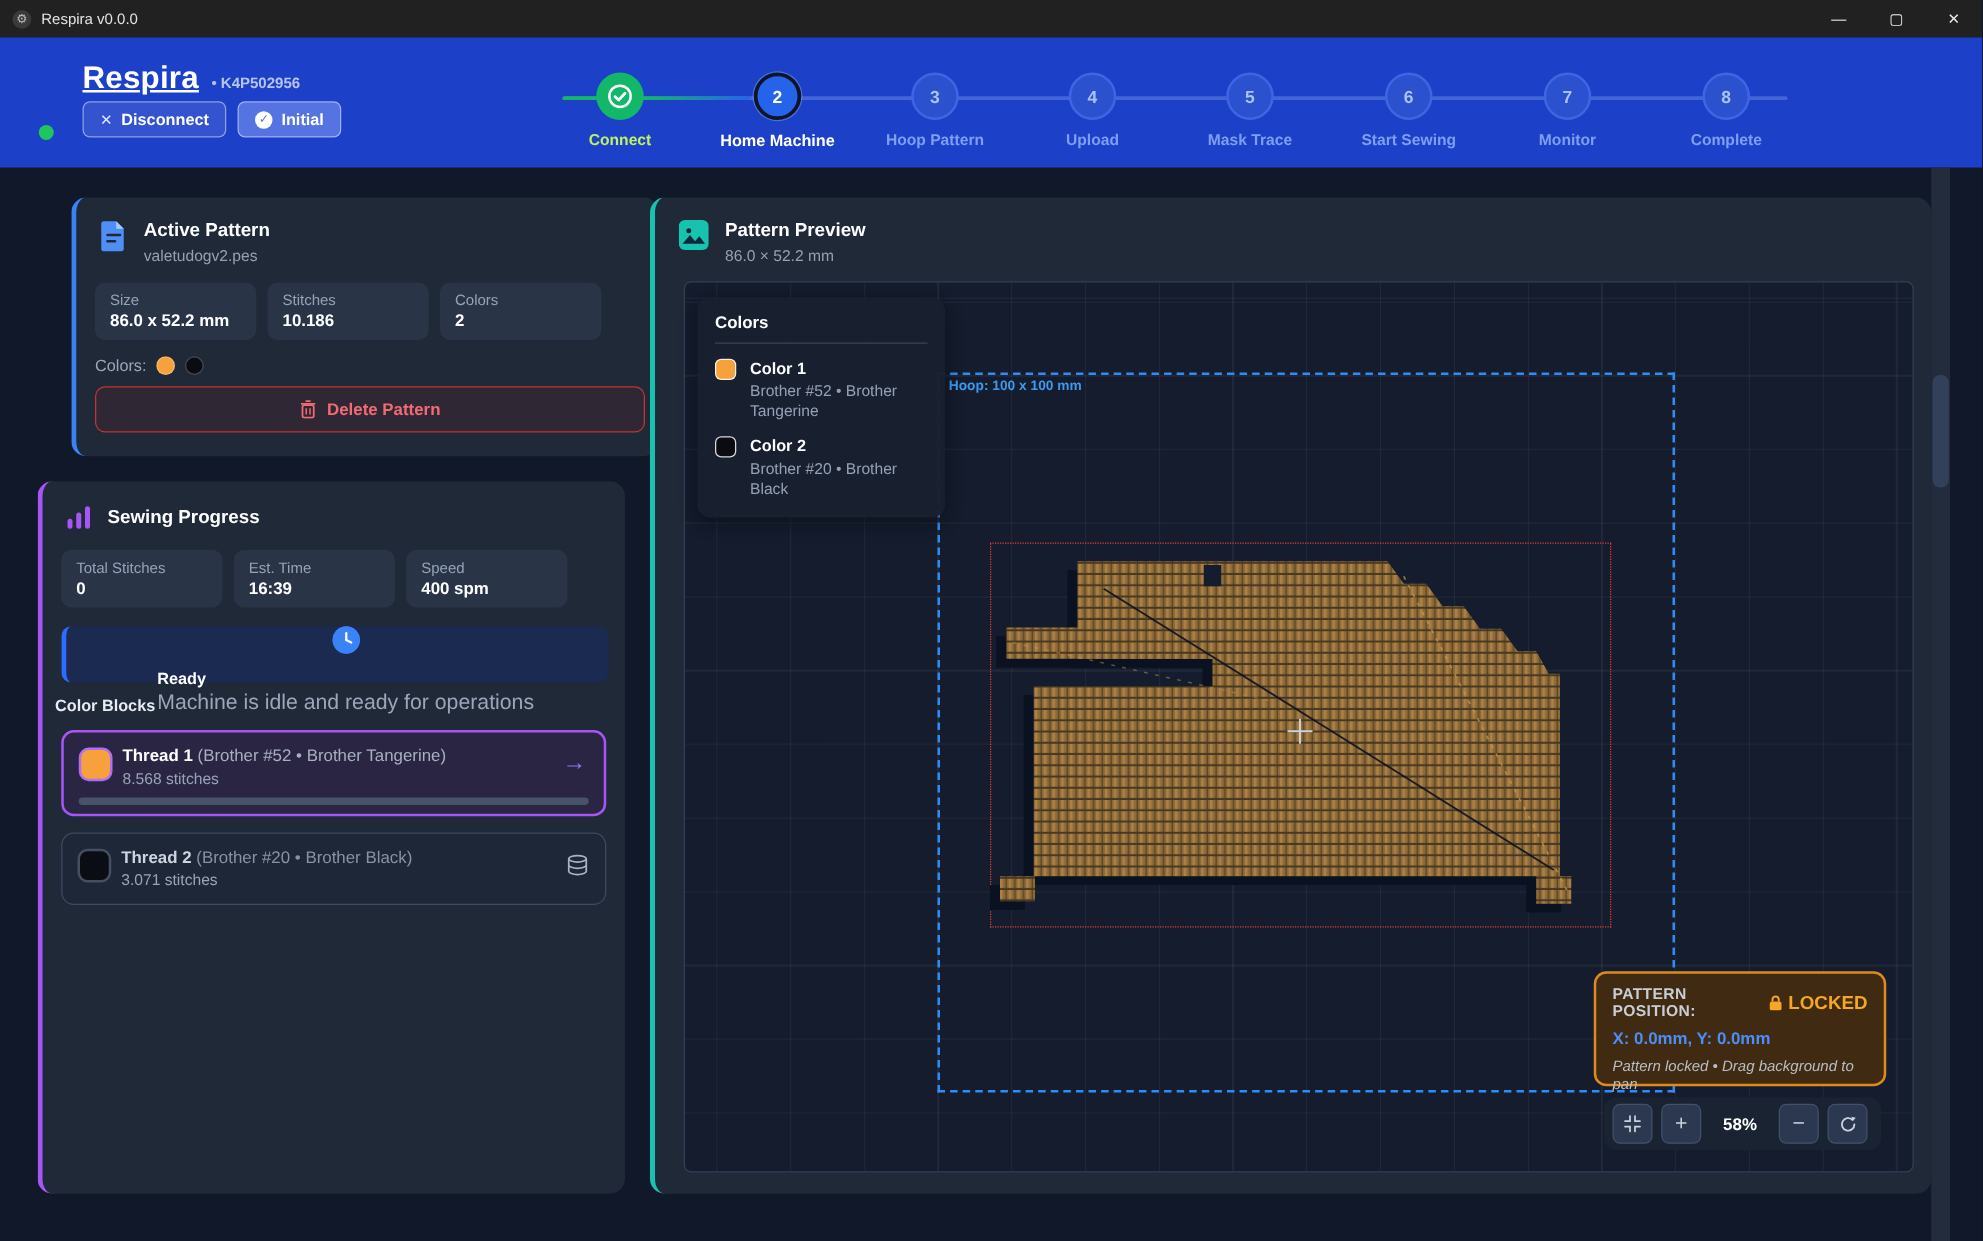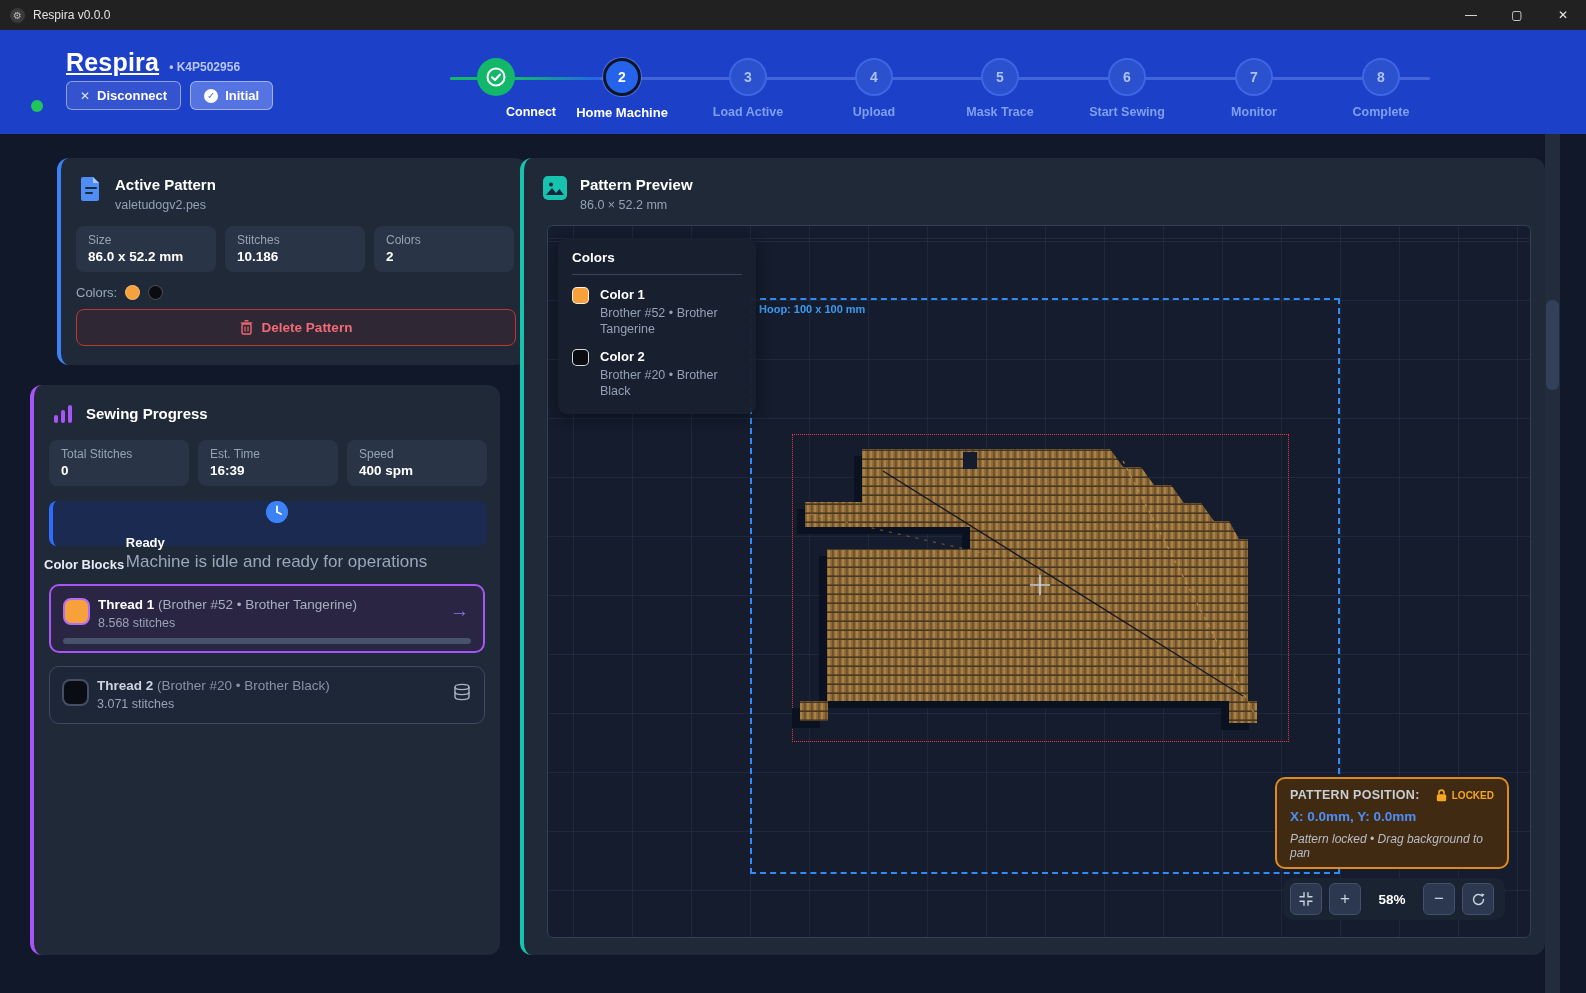--- a/index.html
+++ b/index.html
@@ -36,35 +36,35 @@
   .track{position:absolute;left:0;right:0;top:47px;height:3px;background:rgba(160,185,255,.30);border-radius:2px;}
   .track-done{position:absolute;left:0;top:47px;height:3px;width:150px;border-radius:2px;
               background:linear-gradient(90deg,#12b76a 0%,#12b76a 45%,#2563eb 100%);}
   .step{position:absolute;top:28px;width:120px;margin-left:-60px;text-align:center;cursor:pointer;}
   .circ{width:38px;height:38px;border-radius:50%;margin:0 auto;display:flex;align-items:center;
         justify-content:center;font-size:14px;font-weight:700;box-sizing:border-box;}
   .step.done .circ{background:#12b76a;}
   .step.active .circ{background:#2563eb;border:3px solid #0d1526;box-shadow:0 0 0 1px rgba(120,160,255,.5);color:#fff;}
   .step.pending .circ{background:#2b51ce;border:2px solid #3e66e4;color:#aac2f6;}
   .slabel{margin-top:9px;font-size:12.5px;font-weight:700;}
-  .step.done .slabel{color:#ffffff;text-align:right;}
+  .step.done .slabel{color:#bef264;}
   .step.active .slabel{color:#ffffff;font-size:13px;}
   .step.pending .slabel{color:#7e9ff0;}
 
   
   .card{position:absolute;background:#1f2937;border-radius:12px;box-sizing:border-box;}
   .card.blue{border-left:4px solid #3b82f6;margin-left:27px;}
   .card.purple{border-left:4px solid #a855f7;}
   .card.teal{border-left:4px solid #17c3ae;}
   .cardhead{position:absolute;left:19px;top:18px;display:flex;gap:13px;}
   .chtitle{font-size:15px;font-weight:700;color:#fff;}
   .chsub{font-size:12.5px;color:#94a1b5;margin-top:5px;}
 
   .statrow{position:absolute;left:15px;display:flex;gap:9px;}
-  .stat{width:140px;height:46px;background:#2a3447;border-radius:8px;padding:7px 12px;box-sizing:border-box;}
+  .stat{width:129px;height:46px;background:#2a3447;border-radius:8px;padding:7px 12px;box-sizing:border-box;}
   .stat .sl{font-size:12px;color:#94a3b8;}
   .stat .sv{font-size:13.5px;font-weight:800;color:#fff;margin-top:2px;}
 
   .colorsrow{position:absolute;left:15px;display:flex;align-items:center;gap:8px;font-size:13px;color:#9aa7bb;}
   .dot{width:13px;height:13px;border-radius:50%;display:inline-block;border:1px solid rgba(255,255,255,.25);}
 
   .delbtn{position:absolute;left:15px;width:438px;height:35px;border:1px solid #c03535;border-radius:8px;
           background:rgba(150,35,45,.15);display:flex;align-items:center;justify-content:center;gap:9px;
           color:#f16a74;font-size:13.5px;font-weight:700;cursor:pointer;}
 
@@ -108,21 +108,21 @@
   .lg-t{font-size:13.5px;font-weight:700;color:#fff;padding-bottom:9px;border-bottom:1px solid #3a4456;}
   .lg-row{display:flex;gap:11px;margin-top:12px;}
   .lg-sw{width:17px;height:17px;border-radius:5px;flex:0 0 auto;border:1.5px solid rgba(255,255,255,.85);box-sizing:border-box;}
   .lg-n{font-size:13px;font-weight:700;color:#fff;}
   .lg-d{font-size:12.5px;color:#94a1b5;margin-top:4px;line-height:1.25;}
 
   .posbox{position:absolute;left:727px;top:551px;width:234px;height:92px;background:#402a11;
           border:2px solid #dd8a1f;border-radius:10px;padding:9px 13px;box-sizing:border-box;}
   .pb-row1{display:flex;justify-content:space-between;align-items:center;}
   .pb-label{font-size:12.5px;font-weight:800;color:#c9cdd4;letter-spacing:.3px;}
-  .pb-lock{display:flex;align-items:center;gap:5px;font-size:10px;font-weight:800;color:#f5a623;}
+  .pb-lock{display:flex;align-items:center;gap:5px;font-size:15px;font-weight:800;color:#f5a623;}
   .pb-xy{margin-top:7px;font-size:13.5px;font-weight:800;color:#4d8df6;}
   .pb-hint{margin-top:8px;font-size:12px;font-style:italic;color:#b8bdc6;}
 
   .zoombar{position:absolute;left:735px;top:652px;width:222px;height:42px;background:#1a2331;
            border-radius:10px;display:flex;align-items:center;gap:7px;padding:0 7px;box-sizing:border-box;}
   .zbtn{width:30px;height:30px;background:#2c3850;border:1px solid #42506b;border-radius:6px;
         display:flex;align-items:center;justify-content:center;color:#c9d2dd;font-size:17px;cursor:pointer;}
   .zpct{width:48px;text-align:center;font-size:13.5px;font-weight:800;color:#fff;}
 
   .scrollstrip{position:absolute;right:26px;top:134px;width:15px;height:859px;background:#222c3c;}
@@ -180,21 +180,21 @@
         <div class="circ">
             <span>2</span>
           </div>
         <div class="slabel">Home Machine</div>
       </div>
 
       <div class="step pending" style="left:298px">
         <div class="circ">
             <span>3</span>
           </div>
-        <div class="slabel">Load Active</div>
+        <div class="slabel">Hoop Pattern</div>
       </div>
 
       <div class="step pending" style="left:424px">
         <div class="circ">
             <span>4</span>
           </div>
         <div class="slabel">Upload</div>
       </div>
 
       <div class="step pending" style="left:550px">

